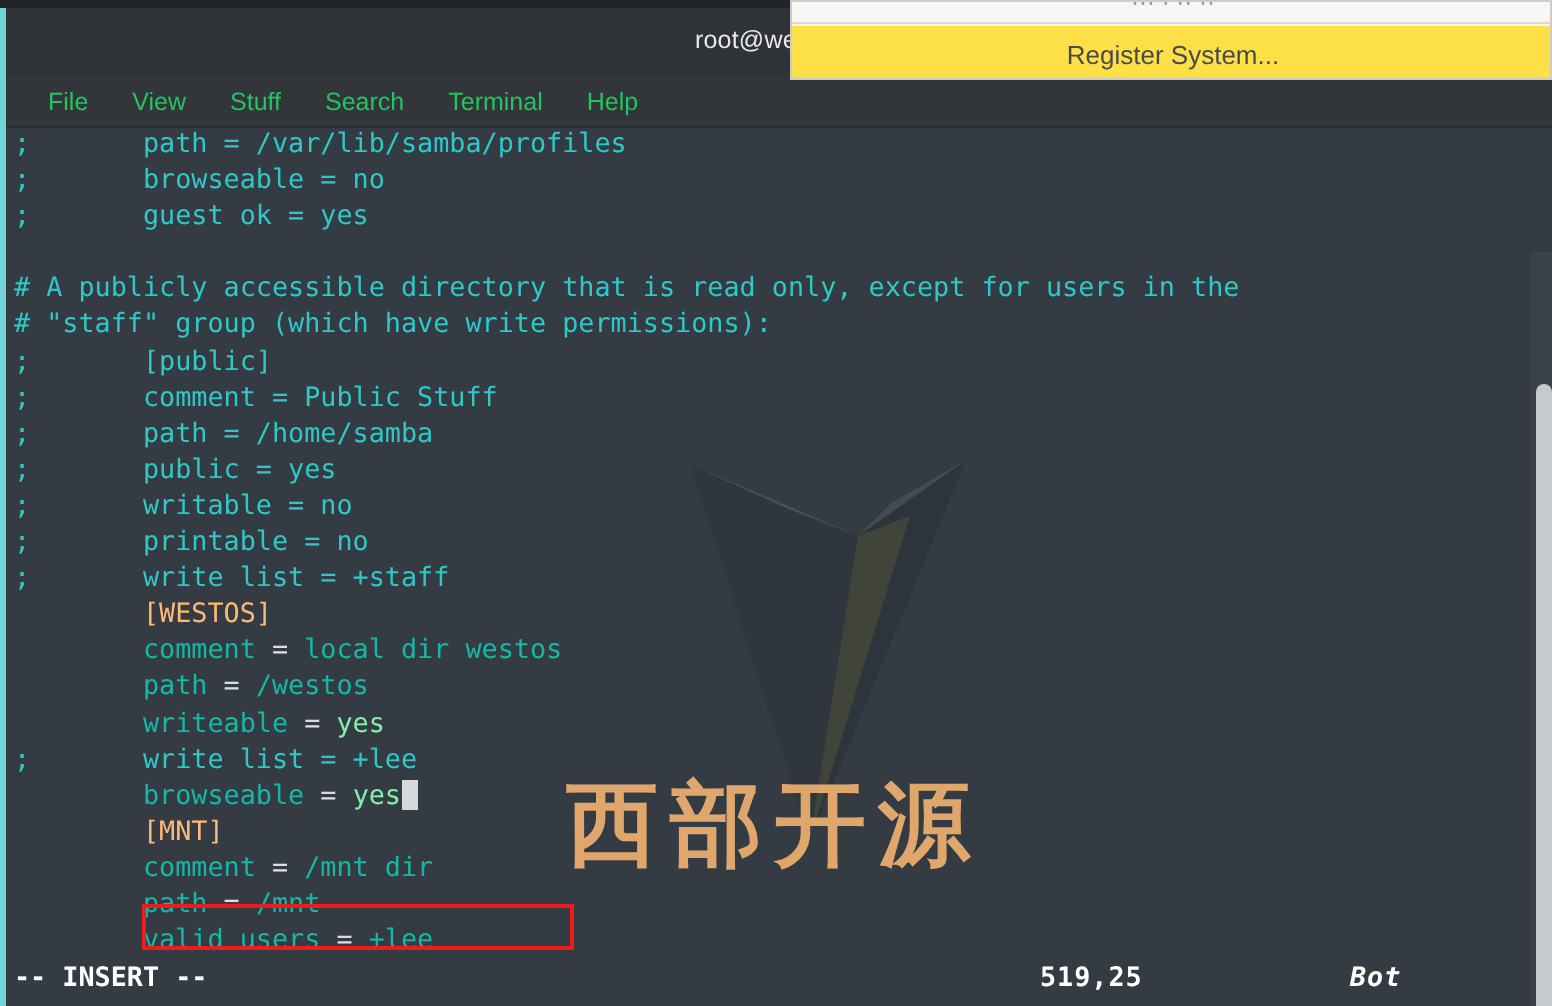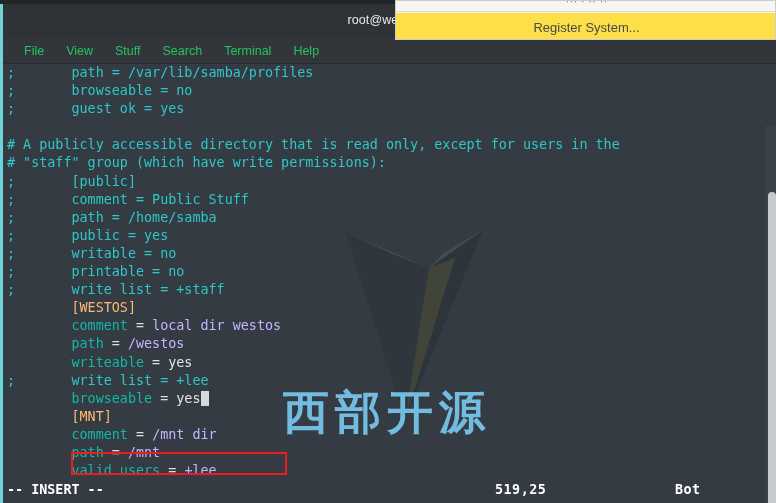--- a/index.html
+++ b/index.html
@@ -42,39 +42,39 @@
     padding:0 0 0 4px;
     font-family:"DejaVu Sans Mono","Liberation Mono",monospace;
     font-size:13.4px; line-height:18.1px; letter-spacing:0px;
     white-space:pre;
   }
   .line{ height:18.1px; white-space:pre; }
 
   
   .c-comment { color:#2ec8c8; }      
   .c-key     { color:#14b8a6; }      
-  .c-val     { color:#e5e5e5; }      
+  .c-val     { color:#86efac; }      
   .c-sect    { color:#fdba74; }      
-  .c-plain   { color:#c4b5fd; }      
+  .c-plain   { color:#14b8a6; }      
   .c-punct   { color:#dedede; }
 
   .cursor{
     display:inline-block; width:8px; height:15px; vertical-align:-3px;
     background:#d5d9dc;
   }
 
   
   #statusline{
     position:absolute; left:0; bottom:0; width:776px; height:24px;
     font-family:"DejaVu Sans Mono","Liberation Mono",monospace;
     font-size:13.4px; color:#ffffff; font-weight:bold;
   }
   #status-mode{ position:absolute; left:4px; top:3px; }
-  #status-pos { position:absolute; left:492px; top:3px; letter-spacing:.5px; }
-  #status-loc { position:absolute; left:672px; top:3px; letter-spacing:.5px; }
+  #status-pos { position:absolute; left:517px; top:3px; letter-spacing:.5px; }
+  #status-loc { position:absolute; left:672px; top:3px; letter-spacing:.5px;font-style:italic; }
 
   
   #annot-box{
     position:absolute; left:68px; top:388px; width:216px; height:23px;
     border:2px solid #ee1c1c; pointer-events:none; z-index:40;
   }
 
   
   #scrollbar-track{
     position:absolute; right:0px; top:62px; width:14px; height:439px;
@@ -86,21 +86,21 @@
   }
 
   
   #wm-logo{
     position:absolute; left:330px; top:160px; width:180px; height:200px;
     opacity:.40; z-index:5; pointer-events:none;
   }
   #wm-cn{
     position:absolute; left:280px; top:318px; width:250px;
     font-family:"DejaVu Sans", sans-serif; font-size:46px; font-weight:bold;
-    color:#7dd3fc; opacity:.85; letter-spacing:6px; z-index:5;
+    color:#fdba74; opacity:.85; letter-spacing:6px; z-index:5;
     pointer-events:none; white-space:nowrap;
   }
 
   
   #reg-window{
     position:absolute; left:395px; top:0px; width:381px; height:40px;
     background:#f6f5f4; border:1px solid #cfcbc7; overflow:hidden; z-index:60;
   }
   #reg-sliver{
     position:absolute; left:0; top:0; width:381px; height:11px;

